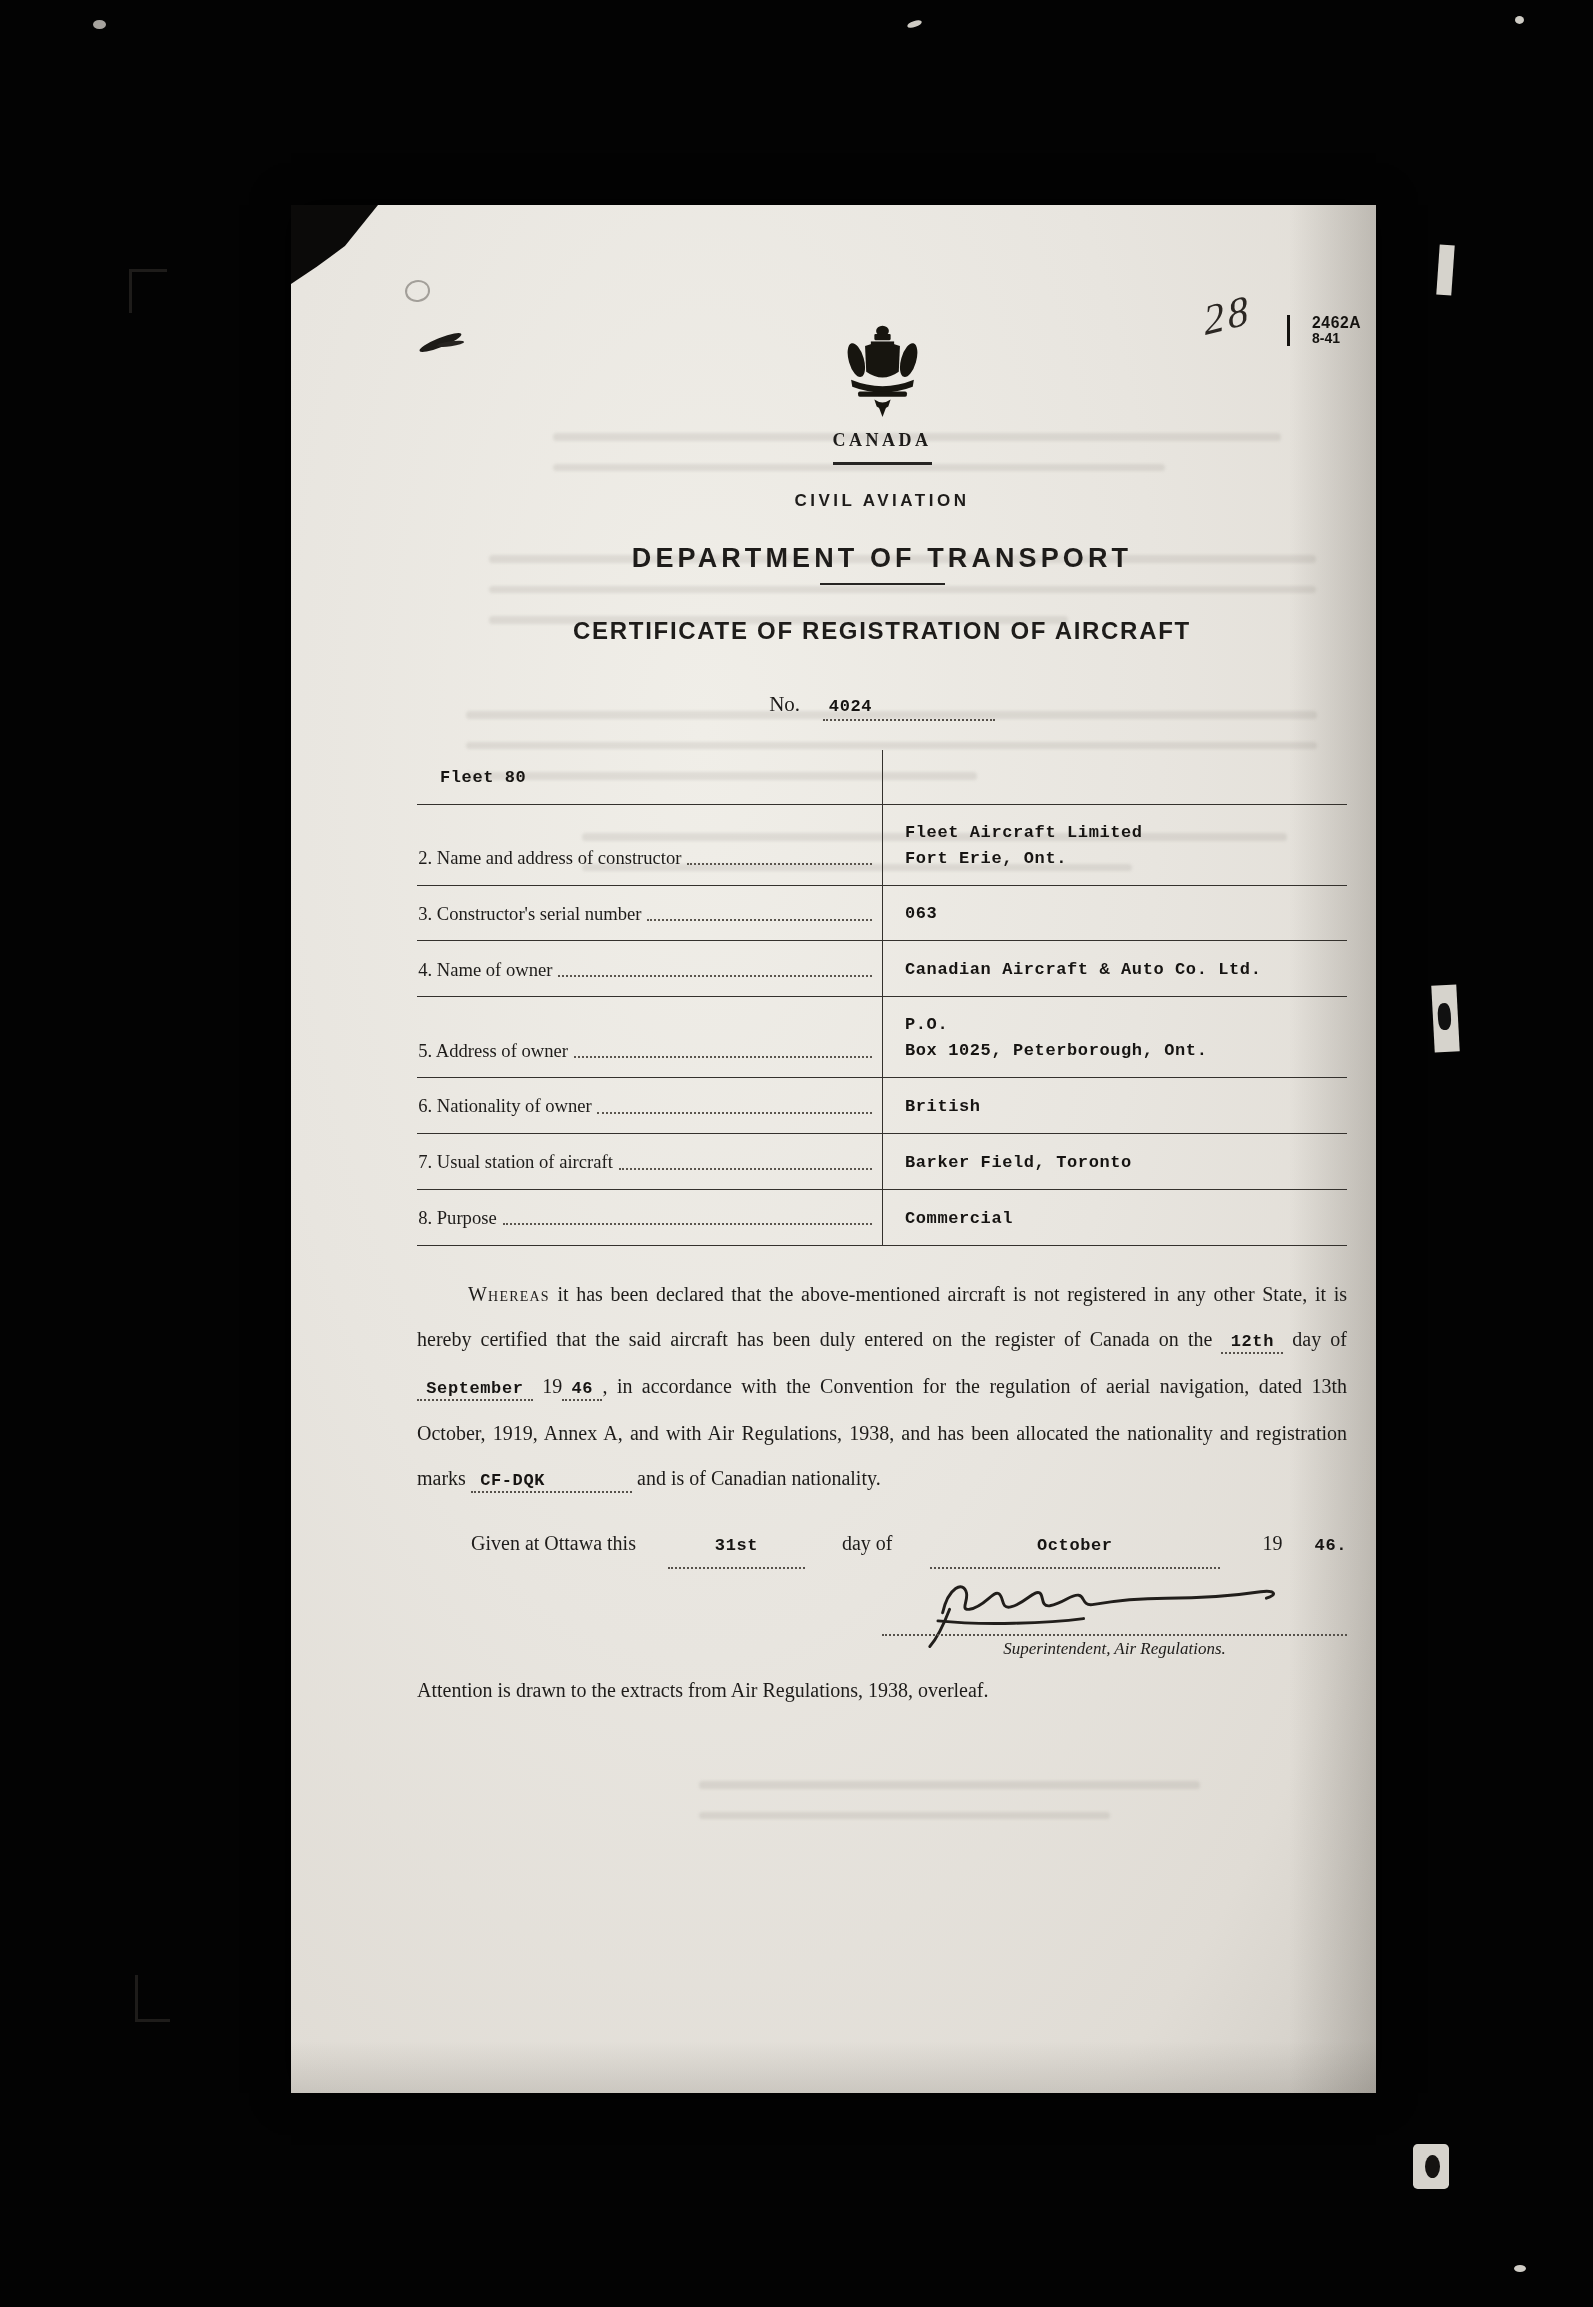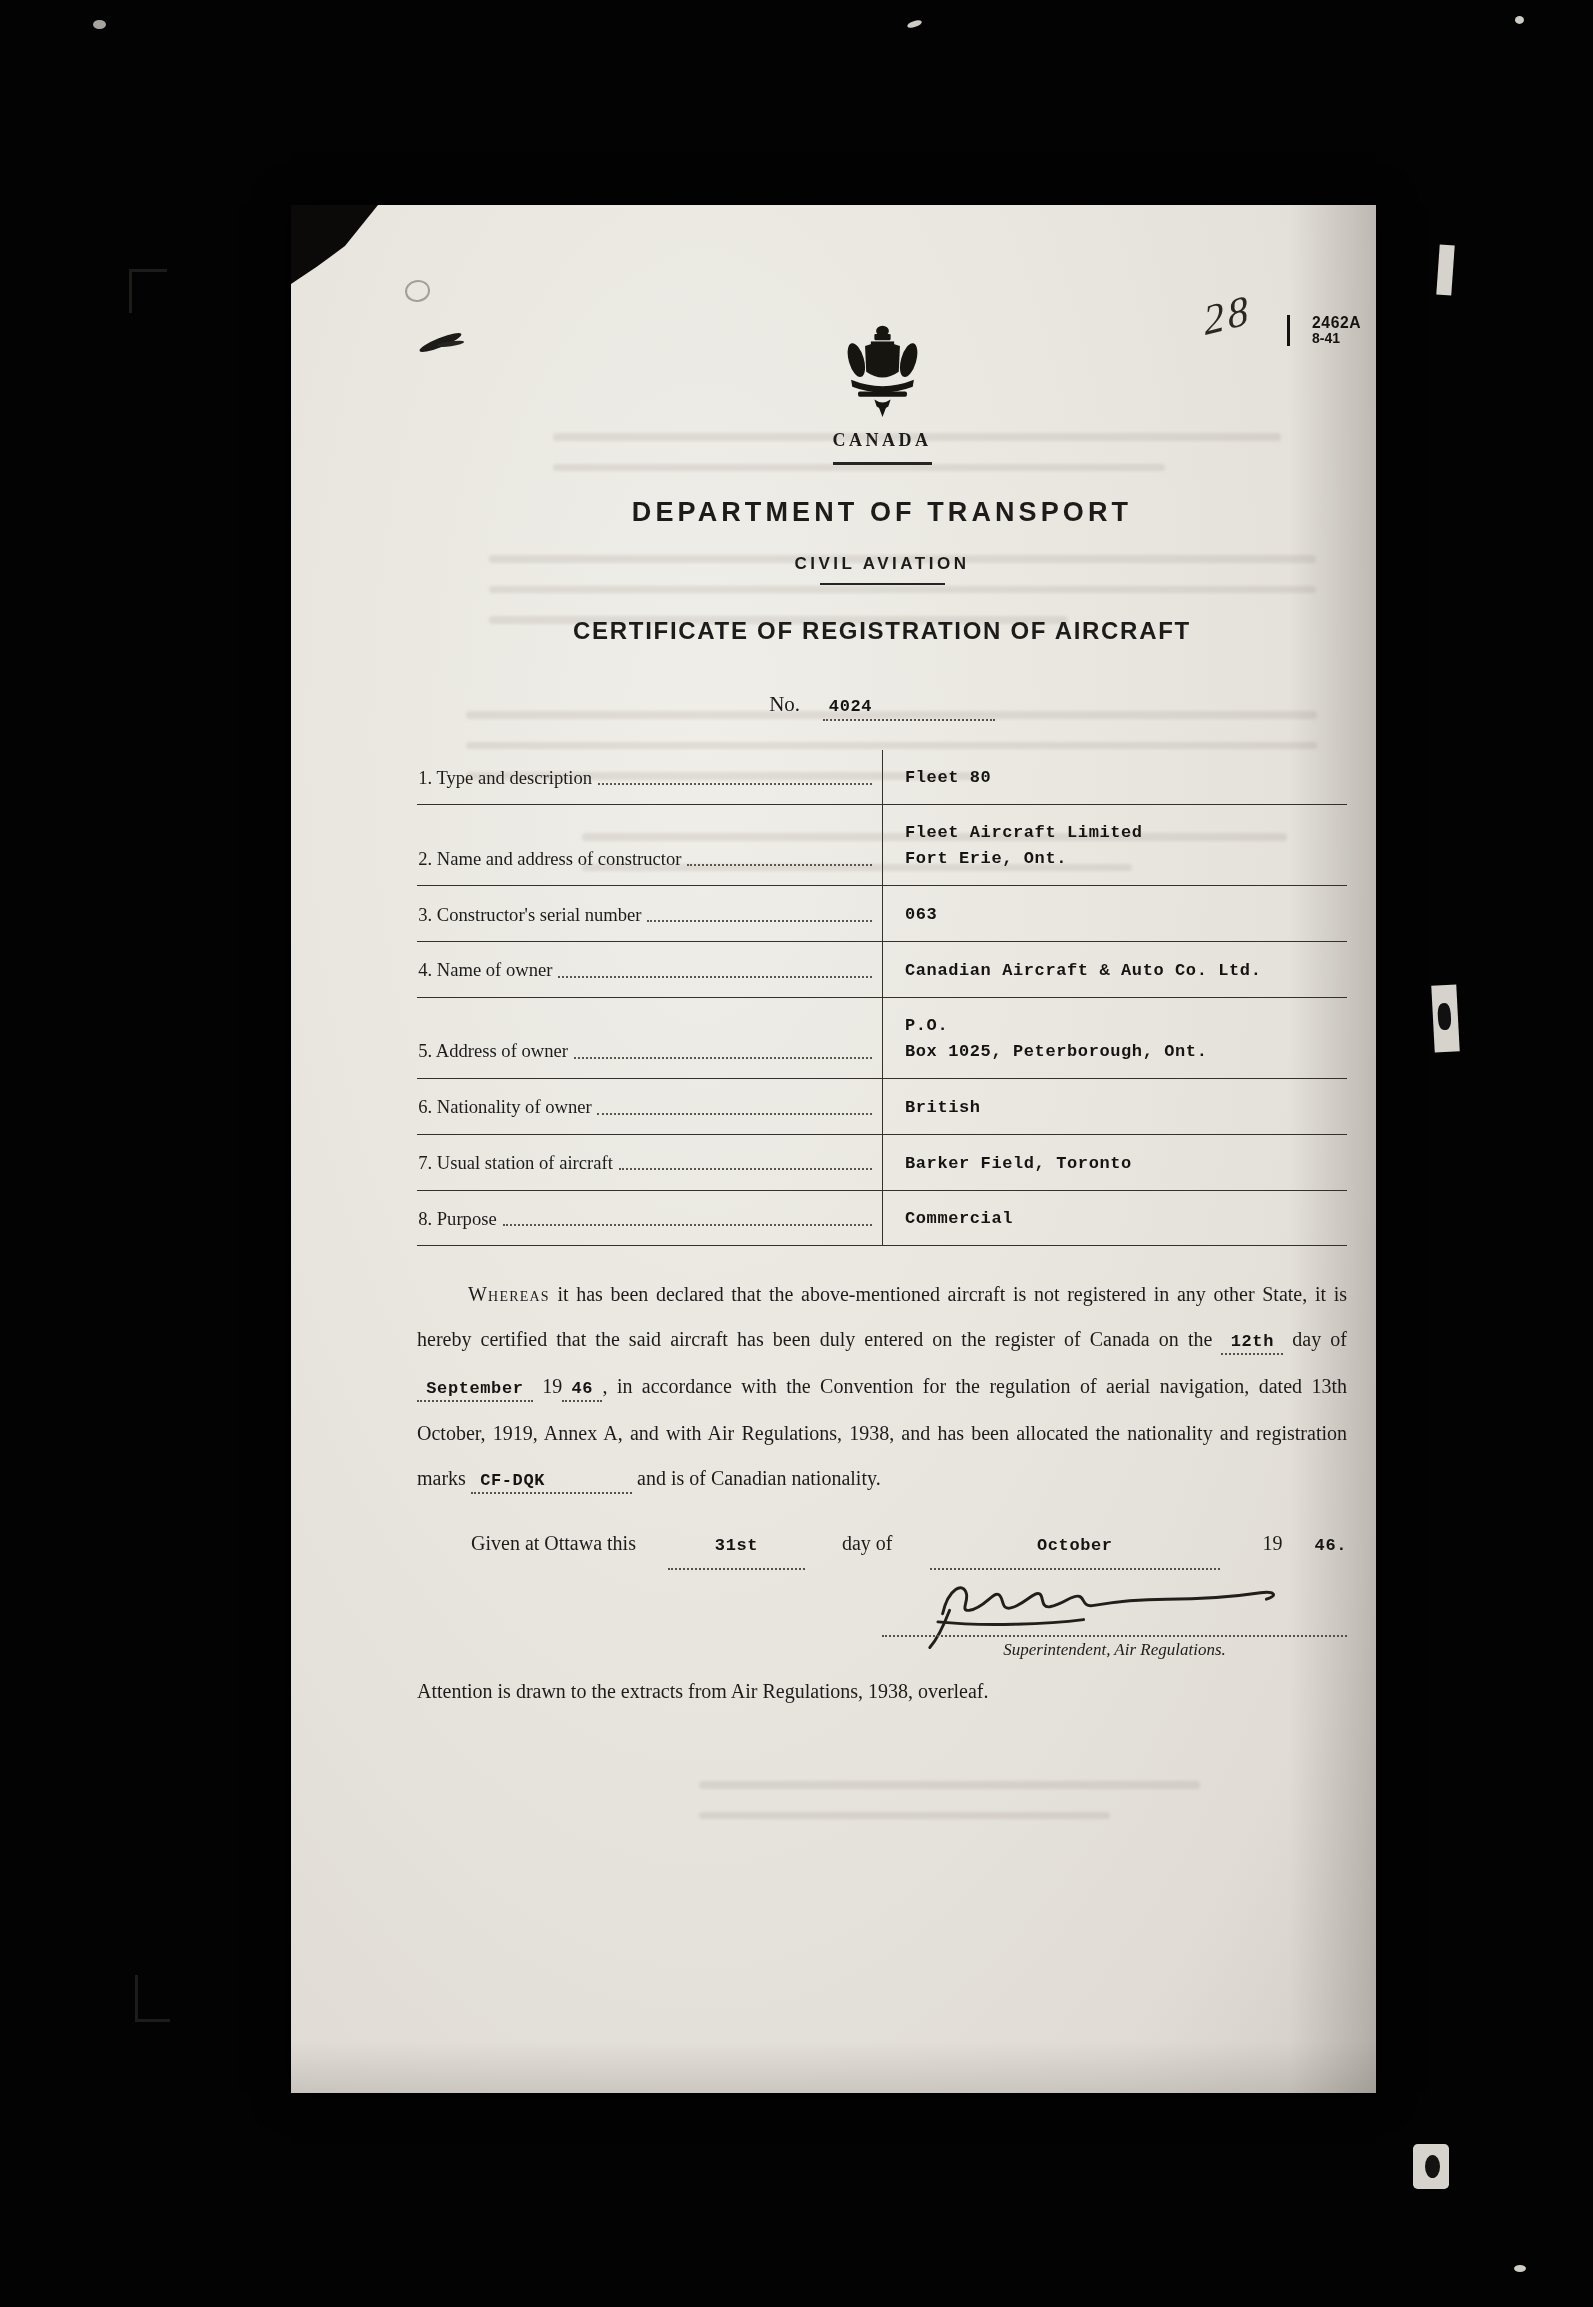--- a/index.html
+++ b/index.html
@@ -174,37 +174,33 @@
           <ellipse cx="109" cy="62" rx="13" ry="30" transform="rotate(16 109 62)"></ellipse>
           <path d="M10 96 Q64 118 118 96 L116 108 Q64 128 12 108 Z"></path>
           <rect x="22" y="116" width="84" height="9" rx="3"></rect>
           <path d="M50 130 q14 10 28 0 l-4 12 q-10 8 -20 0 Z"></path>
           <path d="M58 144 l6 16 6 -16 Z"></path>
         </g>
       </svg>
       <div class="centered country">CANADA</div>
       <div class="rule rule-1"></div>
 
+      <div class="centered h-civil">CIVIL AVIATION</div>
       <div class="centered h-dept">DEPARTMENT OF TRANSPORT</div>
-      <div class="centered h-civil">CIVIL AVIATION</div>
       <div class="rule rule-2"></div>
 
       <div class="centered h-title">CERTIFICATE OF REGISTRATION OF AIRCRAFT</div>
 
       <div class="centered no-line">
         <span>No.</span><span class="no-blank"><span class="typed">4024</span></span>
       </div>
 
 
       <div class="reg-table">
         <div class="row">
-          <div class="cell-l">
-              <span>1. Type and description</span>
-              <span class="leader"></span>
-            </div>
           <div class="cell-r">
               <span class="typed">Fleet 80</span>
             </div>
         </div>
         <div class="row">
           <div class="cell-l">
               <span>2. Name and address of constructor</span>
               <span class="leader"></span>
             </div>
           <div class="cell-r">

